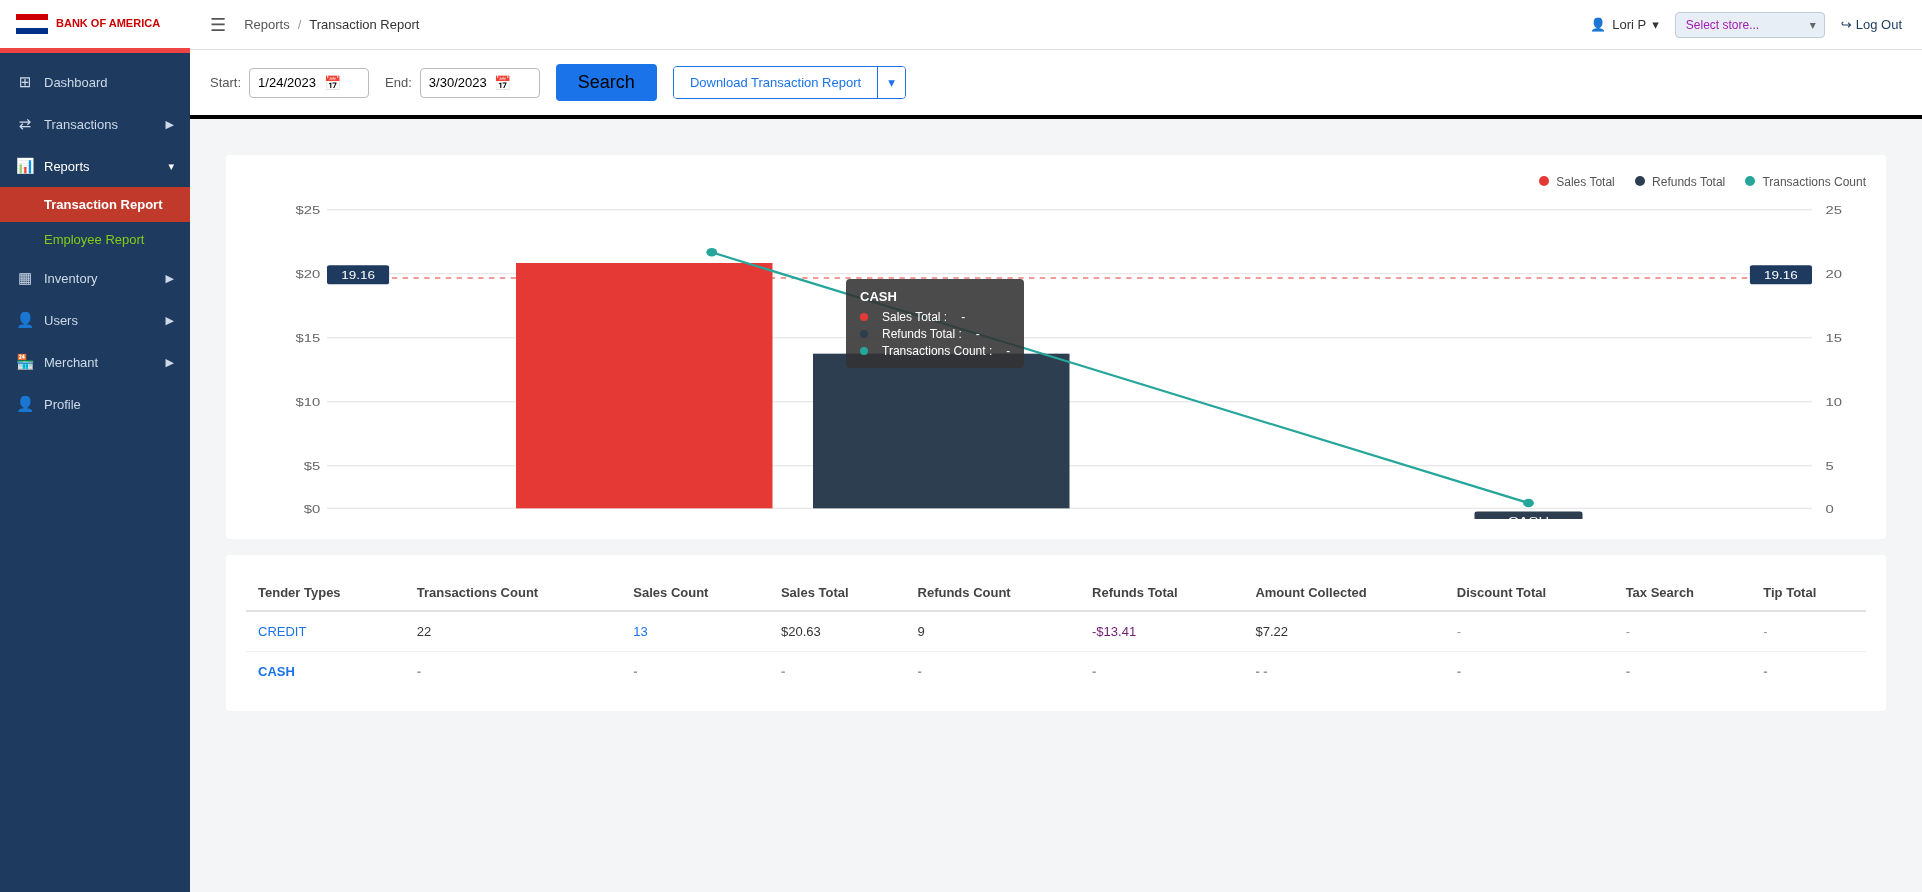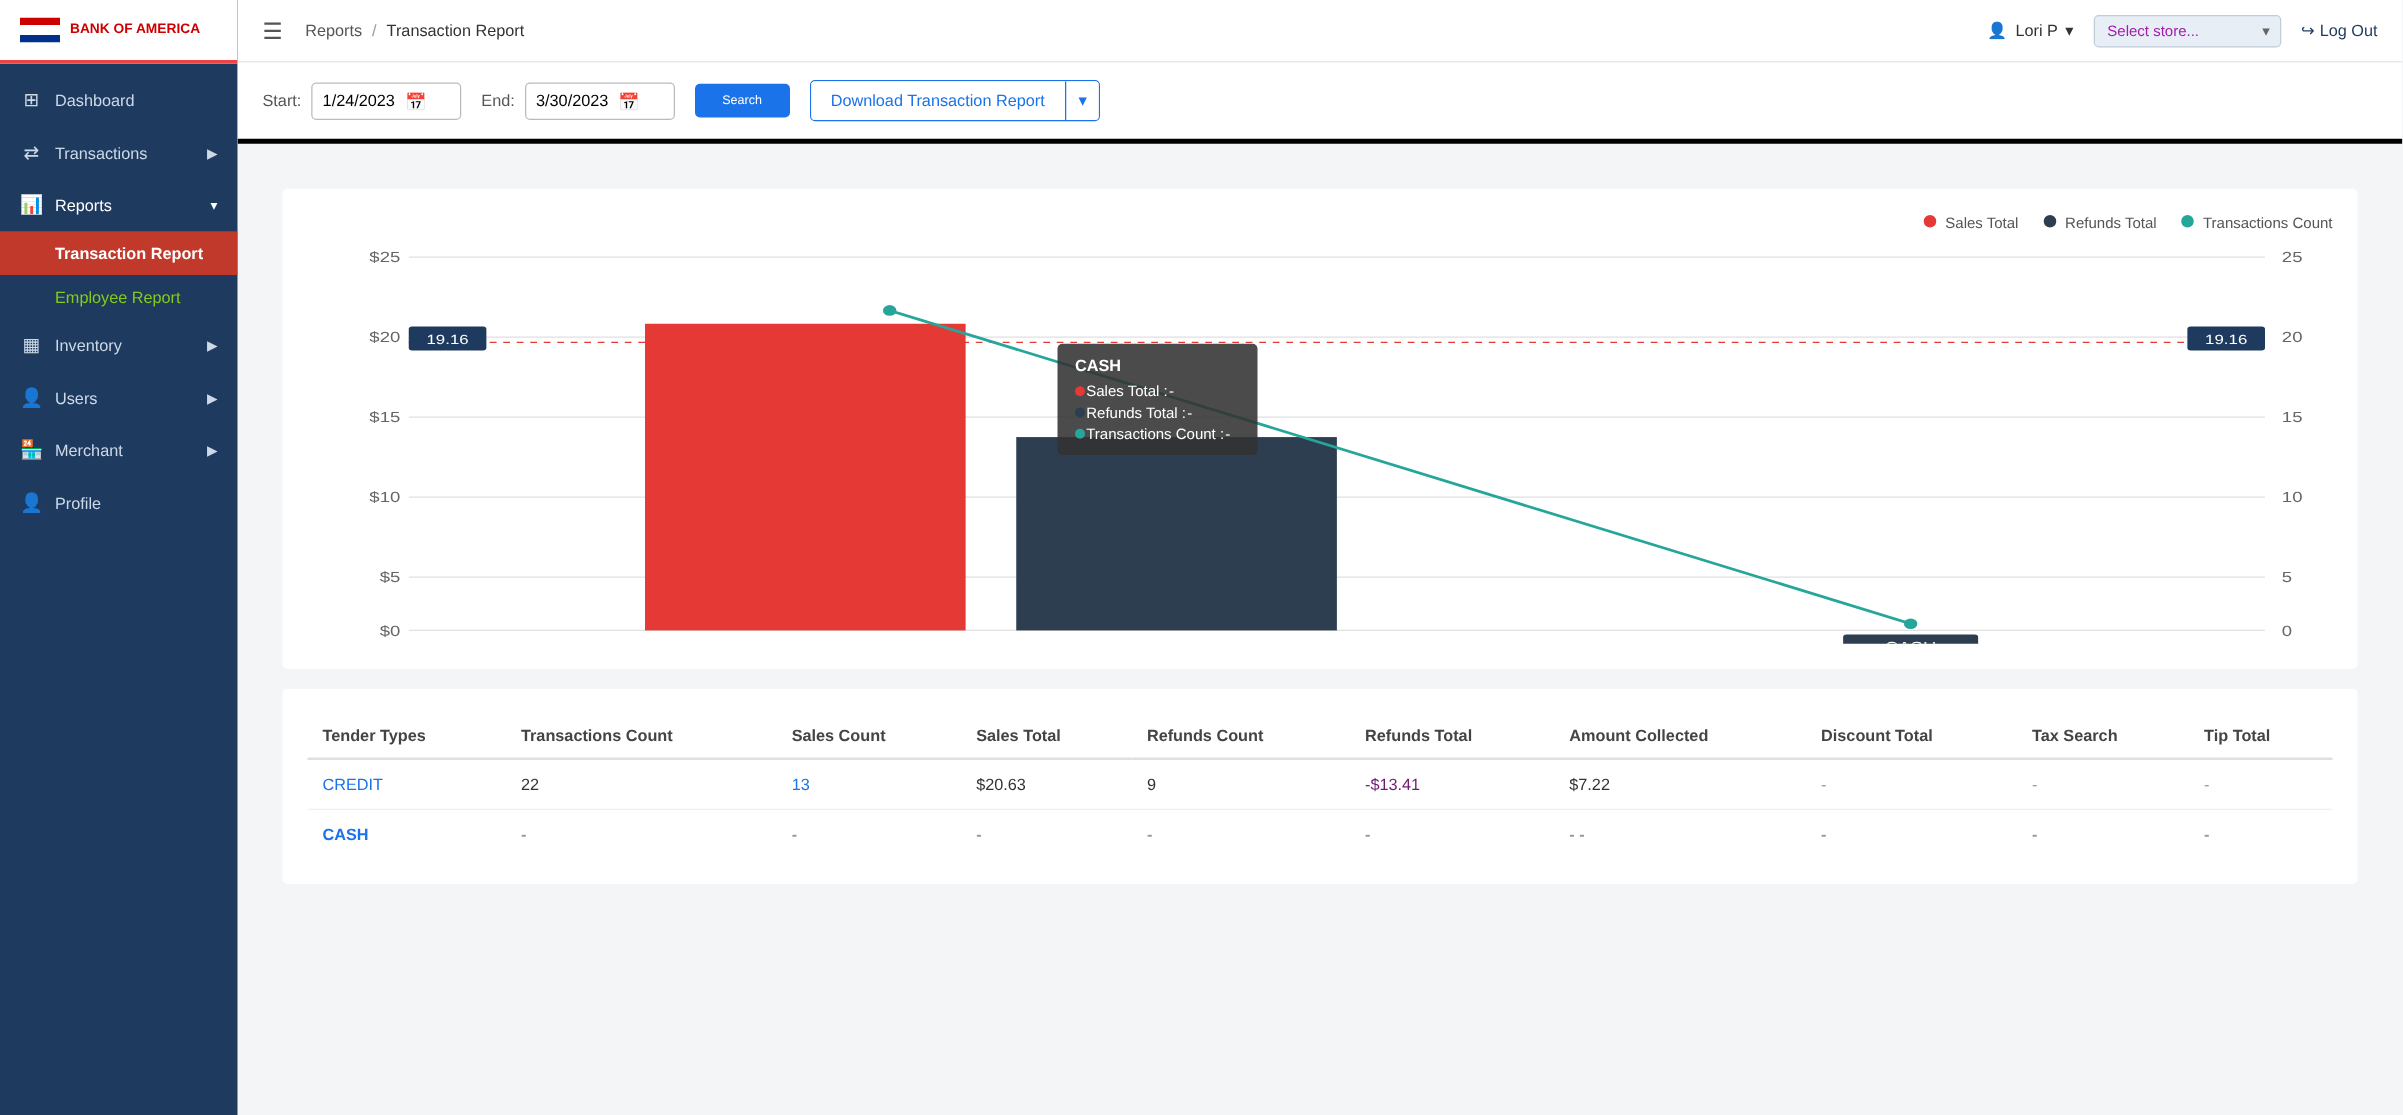--- a/index.html
+++ b/index.html
@@ -15,21 +15,21 @@
       flex-direction: column;
       height: 100vh;
       overflow-y: auto;
     }
     .sidebar-logo {
       padding: 14px 16px;
       background: #fff;
       display: flex;
       align-items: center;
       gap: 8px;
-      border-bottom: 3px solid #ef4444;
+      border-bottom: 5px solid #ef4444;
     }
     .sidebar-logo-text {
       color: #c00;
       font-weight: bold;
       font-size: 11px;
       line-height: 1.2;
     }
 
     .sidebar-nav { flex: 1; padding-top: 8px; }
     .nav-item {
@@ -144,25 +144,25 @@
       display: flex;
       align-items: center;
       gap: 8px;
       background: #fff;
       cursor: pointer;
       min-width: 120px;
     }
     .date-input .cal-icon { color: #666; font-size: 14px; }
     .btn-search {
       background: #1a73e8;
-      color: #ffffff;
+      color: #000000;
       border: none;
       border-radius: 4px;
       padding: 8px 22px;
-      font-size: 10px;
+      font-size: 18px;
       cursor: pointer;
       font-weight: 500;
       text-align: right;
     }
     .btn-download-group {
       display: flex;
       align-items: center;
       border: 1px solid #1a73e8;
       border-radius: 4px;
       overflow: hidden;
@@ -221,21 +221,21 @@
       position: absolute;
       background: rgba(50,50,50,0.88);
       color: #fff;
       border-radius: 4px;
       padding: 10px 14px;
       font-size: 12px;
       min-width: 160px;
       pointer-events: none;
     }
     .tooltip-title { font-weight: bold; margin-bottom: 6px; font-size: 13px; }
-    .tooltip-row { display: flex; align-items: center; gap: 1px; margin-top: 3px; }
+    .tooltip-row { display: flex; align-items: center; gap: 14px; margin-top: 3px; }
     .tooltip-dot { width: 8px; height: 8px; border-radius: 50%; display: inline-block; }
 
     
     .table-container {
       background: #fff;
       margin: 0 16px 16px 16px;
       border-radius: 4px;
       padding: 20px;
     }
     table {

